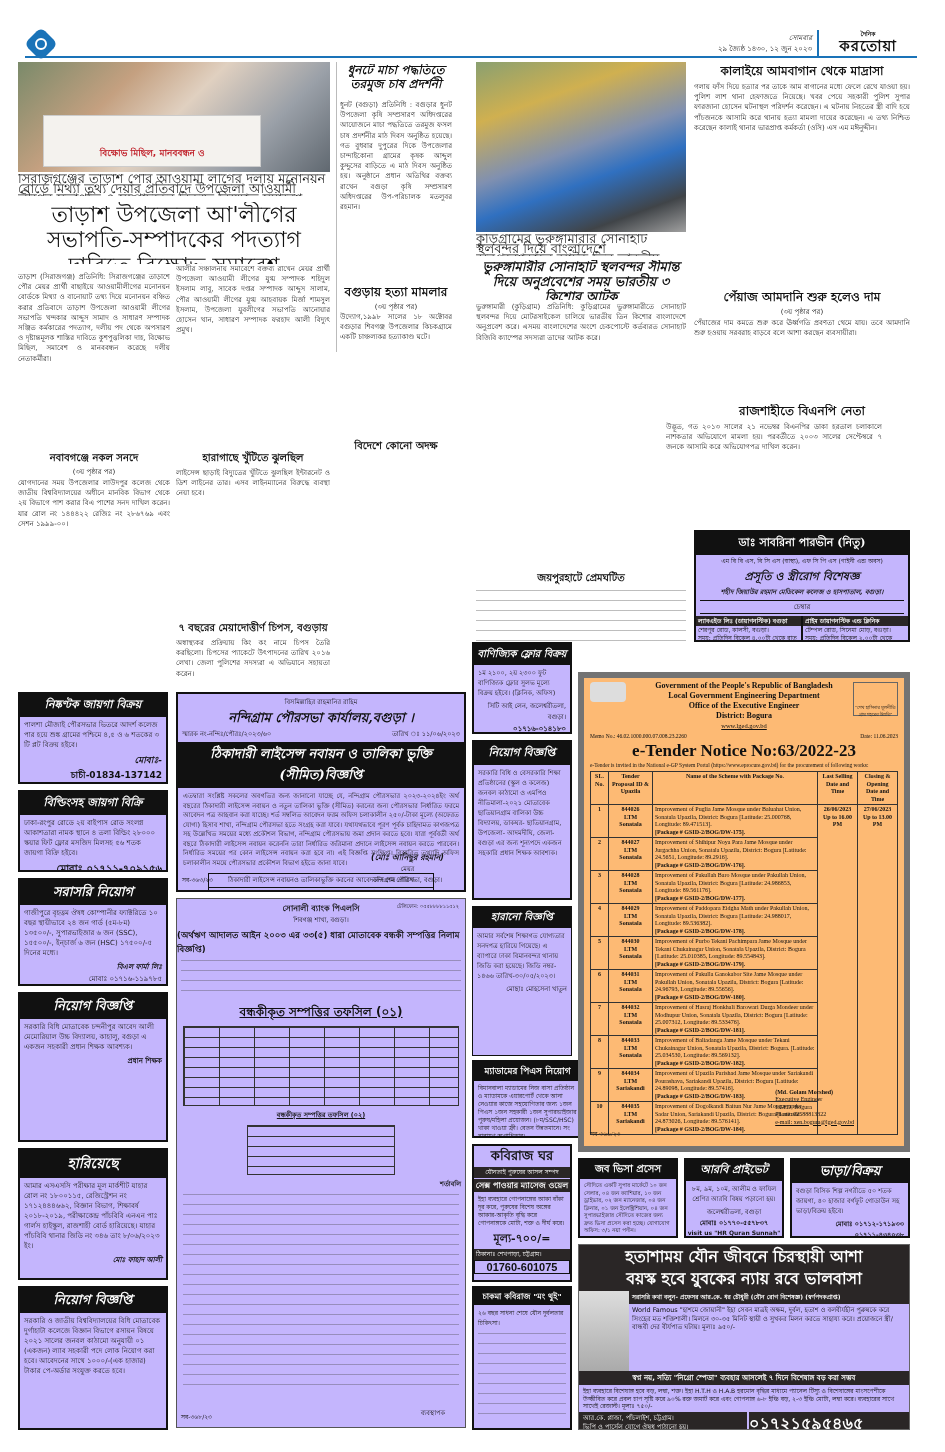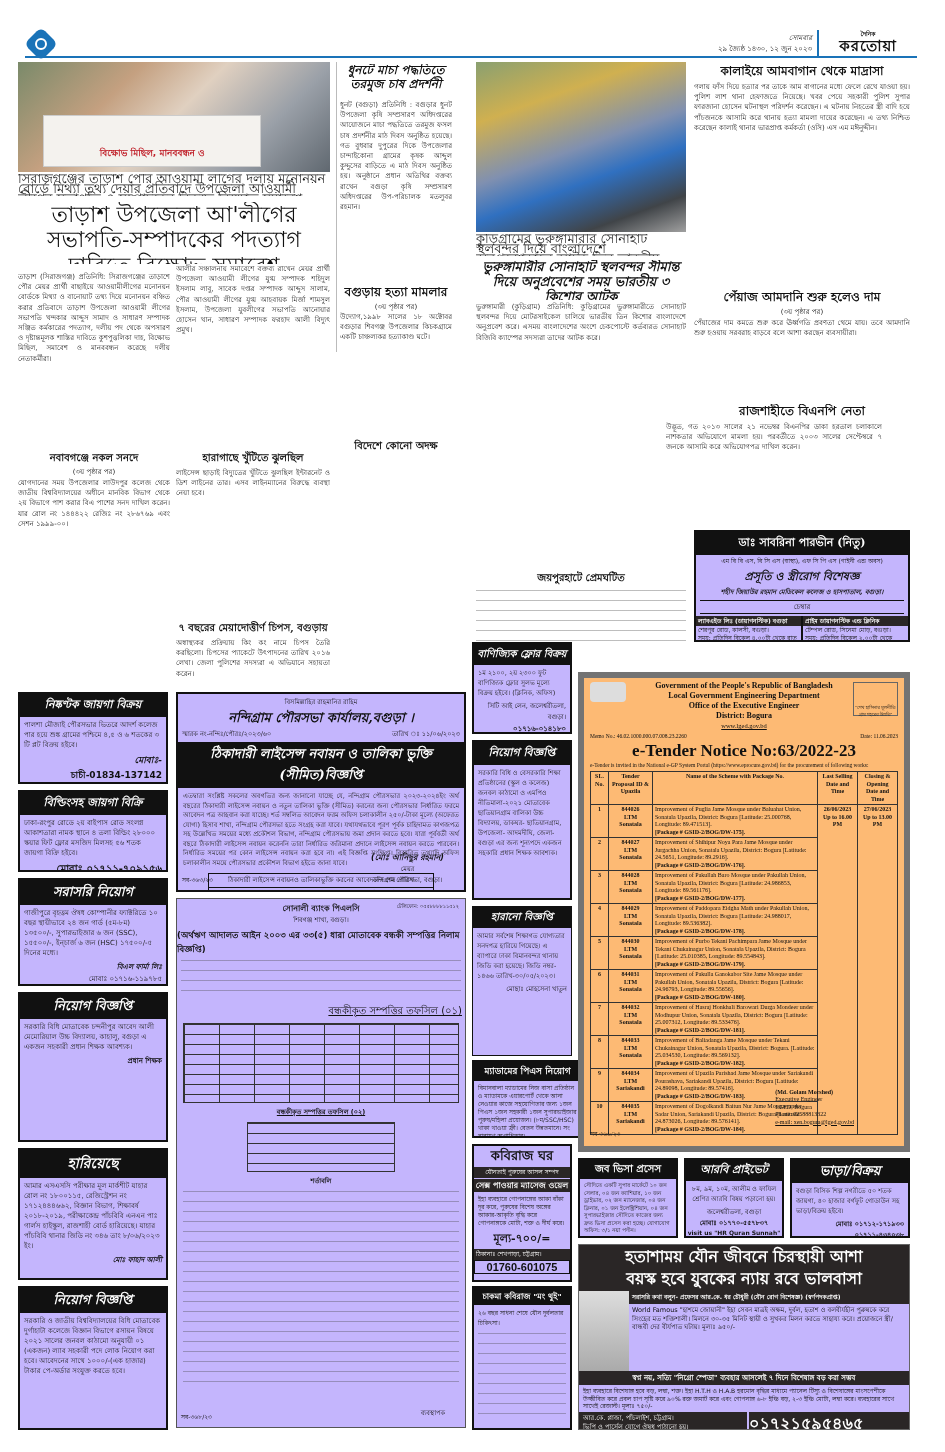--- a/index.html
+++ b/index.html
@@ -143,25 +143,25 @@
     </div>
     <div style="position:absolute;left:4px;bottom:4px;font-size:6px">সব-৩৬৩/২৩</div>
   </div>
 
   <div class="ad-box" style="left:158px;top:868px;width:290px;height:530px;border-width:1px;border-color:#555">
     <div style="text-align:center;font-size:8px;font-weight:bold;padding-top:3px">সোনালী ব্যাংক পিএলসি</div>
     <div style="position:absolute;right:6px;top:4px;font-size:5px">টেলিফোন: ০৫৫৮৮৮৮১১৫১২</div>
     <div style="text-align:center;font-size:6.5px">শিবগঞ্জ শাখা, বগুড়া।</div>
     <div style="font-size:8.5px;font-weight:bold;padding:3px 0">(অর্থঋণ আদালত আইন ২০০৩ এর ৩৩(৫) ধারা মোতাবেক বন্ধকী সম্পত্তির নিলাম বিজ্ঞপ্তি)</div>
     <div class="lines" style="margin:0 4px;height:40px"></div>
-    <div style="text-align:right;font-size:10px;font-weight:normal;text-decoration:underline;padding:3px">বন্ধকীকৃত সম্পত্তির তফসিল (০১)</div>
+    <div style="text-align:center;font-size:12px;font-weight:bold;text-decoration:underline;padding:3px">বন্ধকীকৃত সম্পত্তির তফসিল (০১)</div>
     <div style="margin:0 6px;height:80px;border:1px solid #333;background:repeating-linear-gradient(to bottom,#333 0 1px,transparent 1px 10px),repeating-linear-gradient(to right,#333 0 1px,transparent 1px 35px)"></div>
     <div style="text-align:center;font-size:6.5px;font-weight:bold;text-decoration:underline;padding:4px">বন্ধকীকৃত সম্পত্তির তফসিল (০২)</div>
     <div style="margin:0 70px;height:50px;border:1px solid #333;background:repeating-linear-gradient(to bottom,#333 0 1px,transparent 1px 10px)"></div>
-    <div style="text-align:center;font-size:6.5px;font-weight:bold;padding:4px">শর্তাবলি</div>
+    <div style="text-align:right;font-size:6.5px;font-weight:bold;padding:4px">শর্তাবলি</div>
     <div class="lines" style="margin:0 6px;height:200px"></div>
     <div style="position:absolute;right:20px;bottom:8px;font-size:6.5px">ব্যবস্থাপক</div>
     <div style="position:absolute;left:4px;bottom:4px;font-size:6px">সব-৩৬৮/২৩</div>
   </div>
 
   <div class="ad-box" style="left:0;top:662px;width:150px;height:92px">
     <div class="ad-head" style="font-size:11px;padding:2px">নিষ্কণ্টক জায়গা বিক্রয়</div>
     <div class="ad-body">পালশা মৌজাই পৌরসভার ভিতরে আদর্শ কলেজ পার হয়ে শুঙ্ক গ্রামের পশ্চিমে ৪,৫ ও ৬ শতকের ৩ টি প্লট বিক্রয় হইবে।</div>
     <div class="phone" style="font-style:italic">মোবাঃ-</div>
     <div class="phone">চাচী-01834-137142</div>

